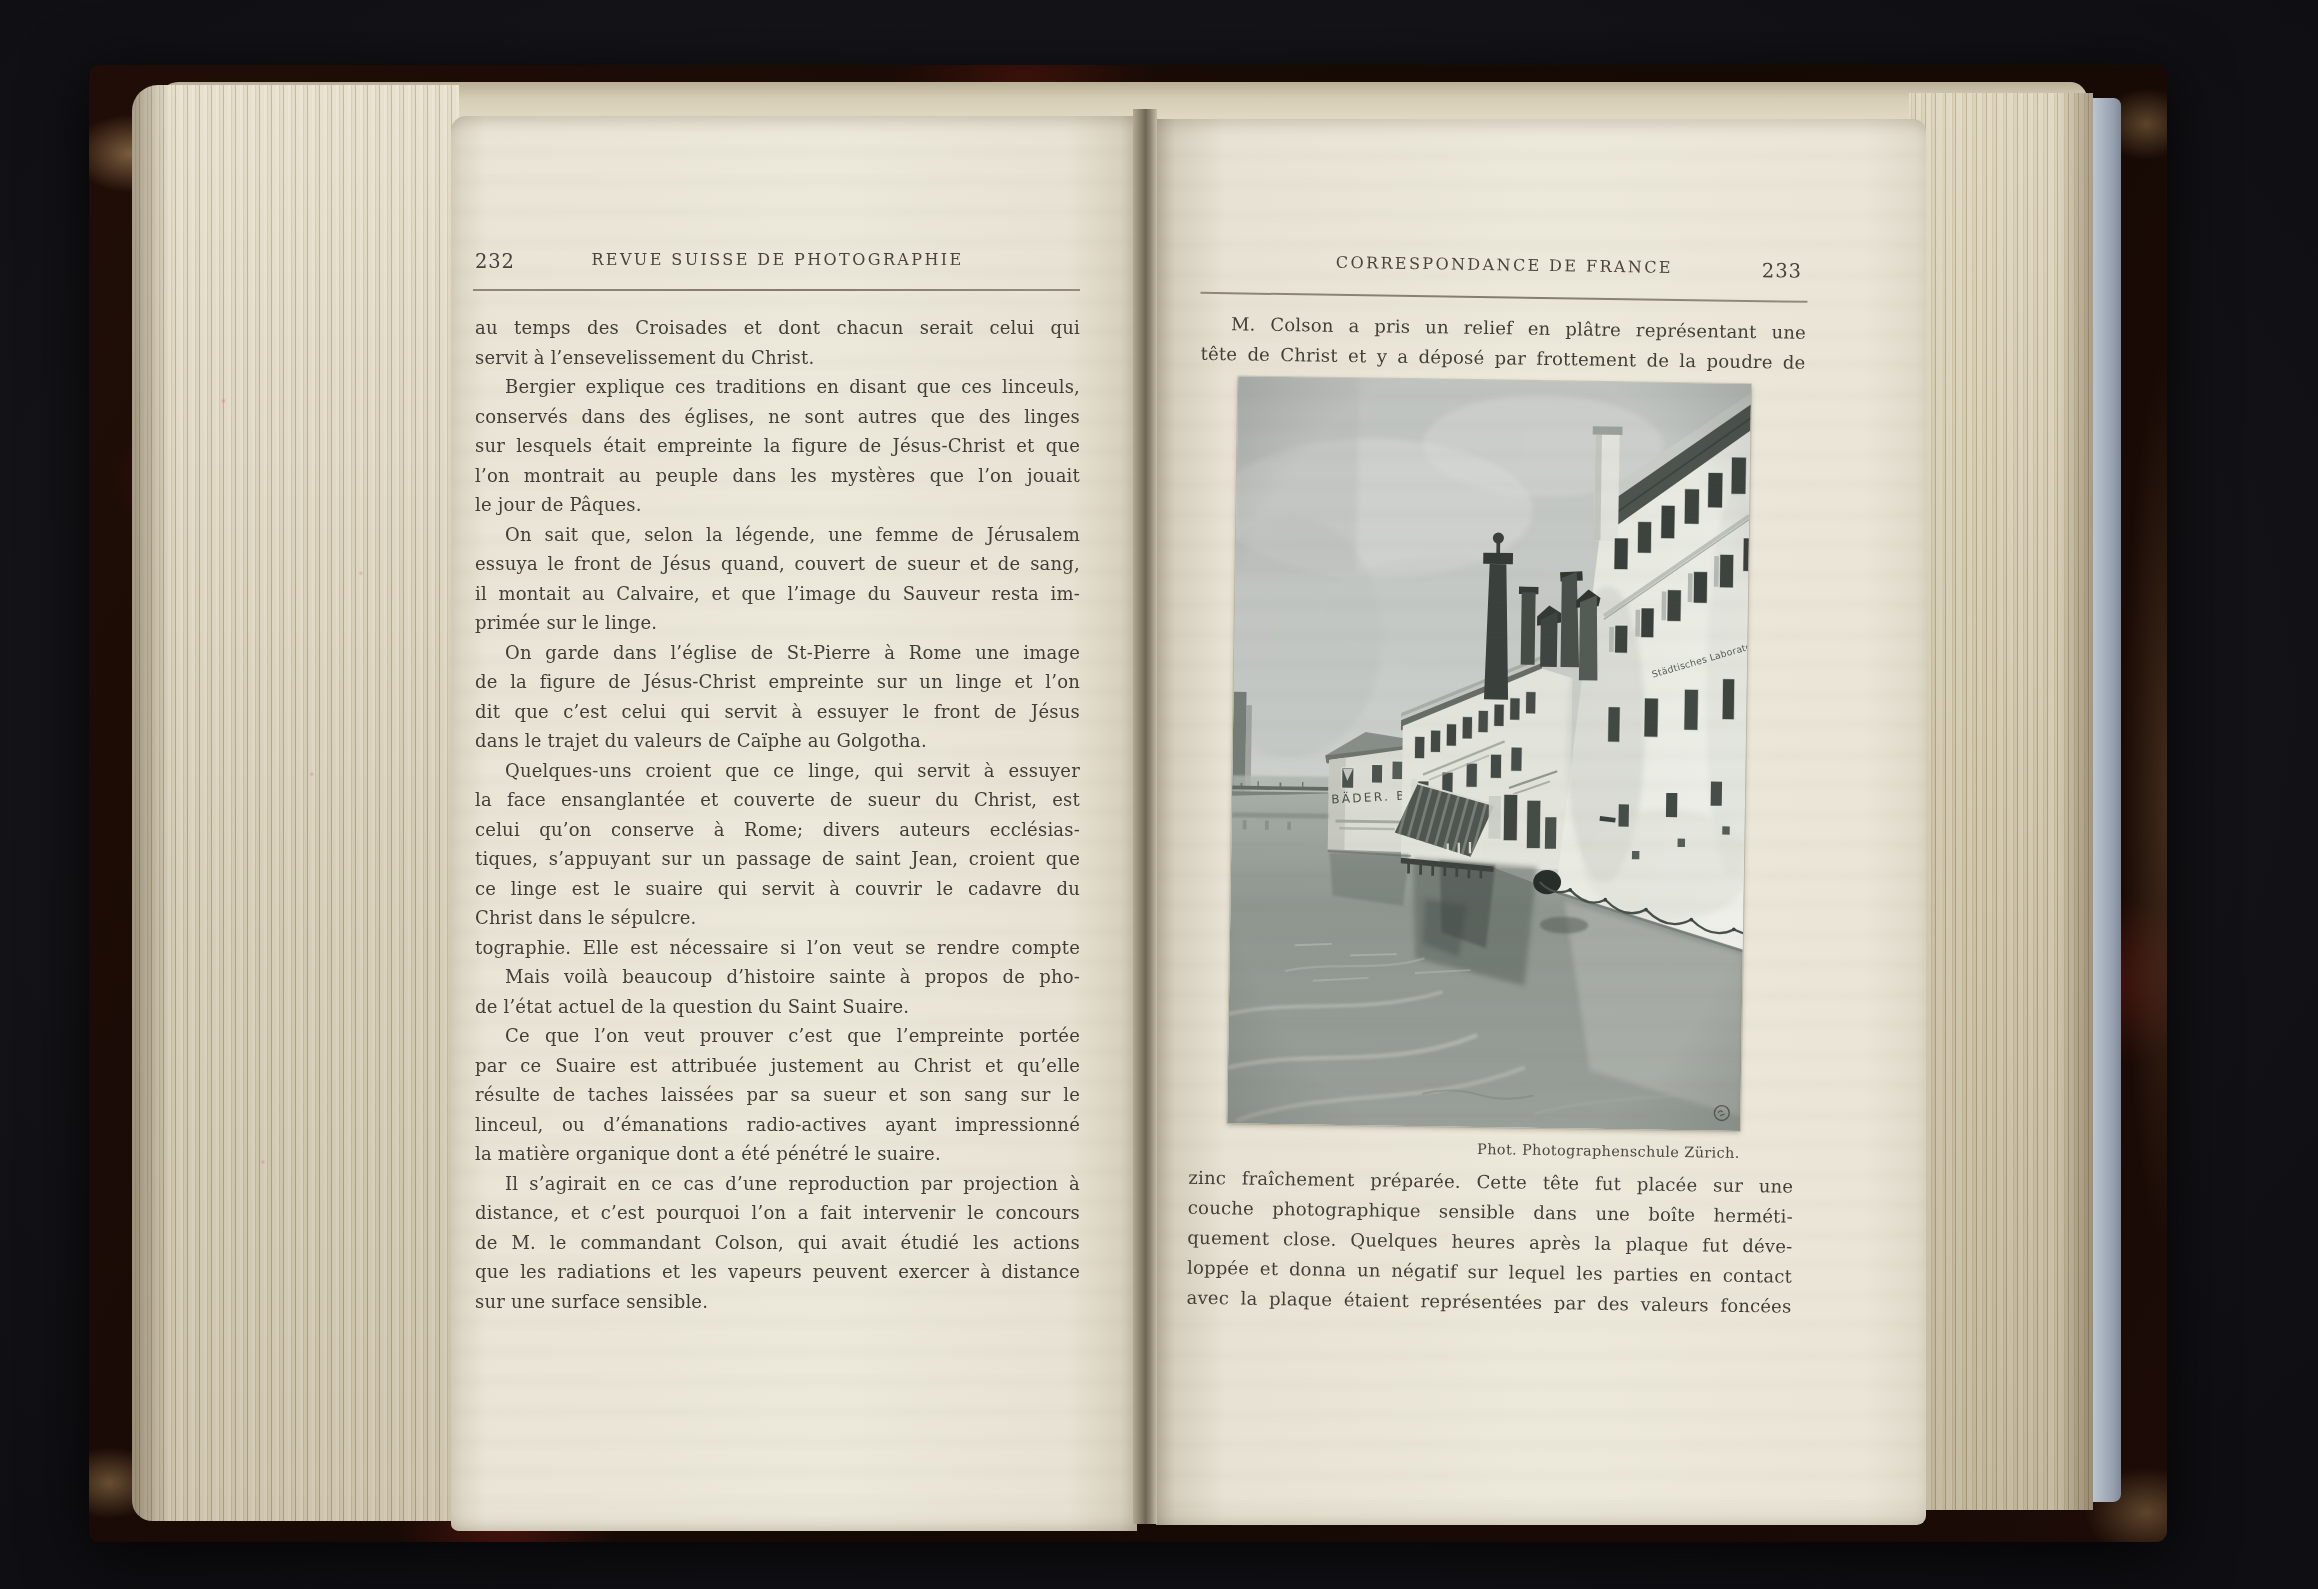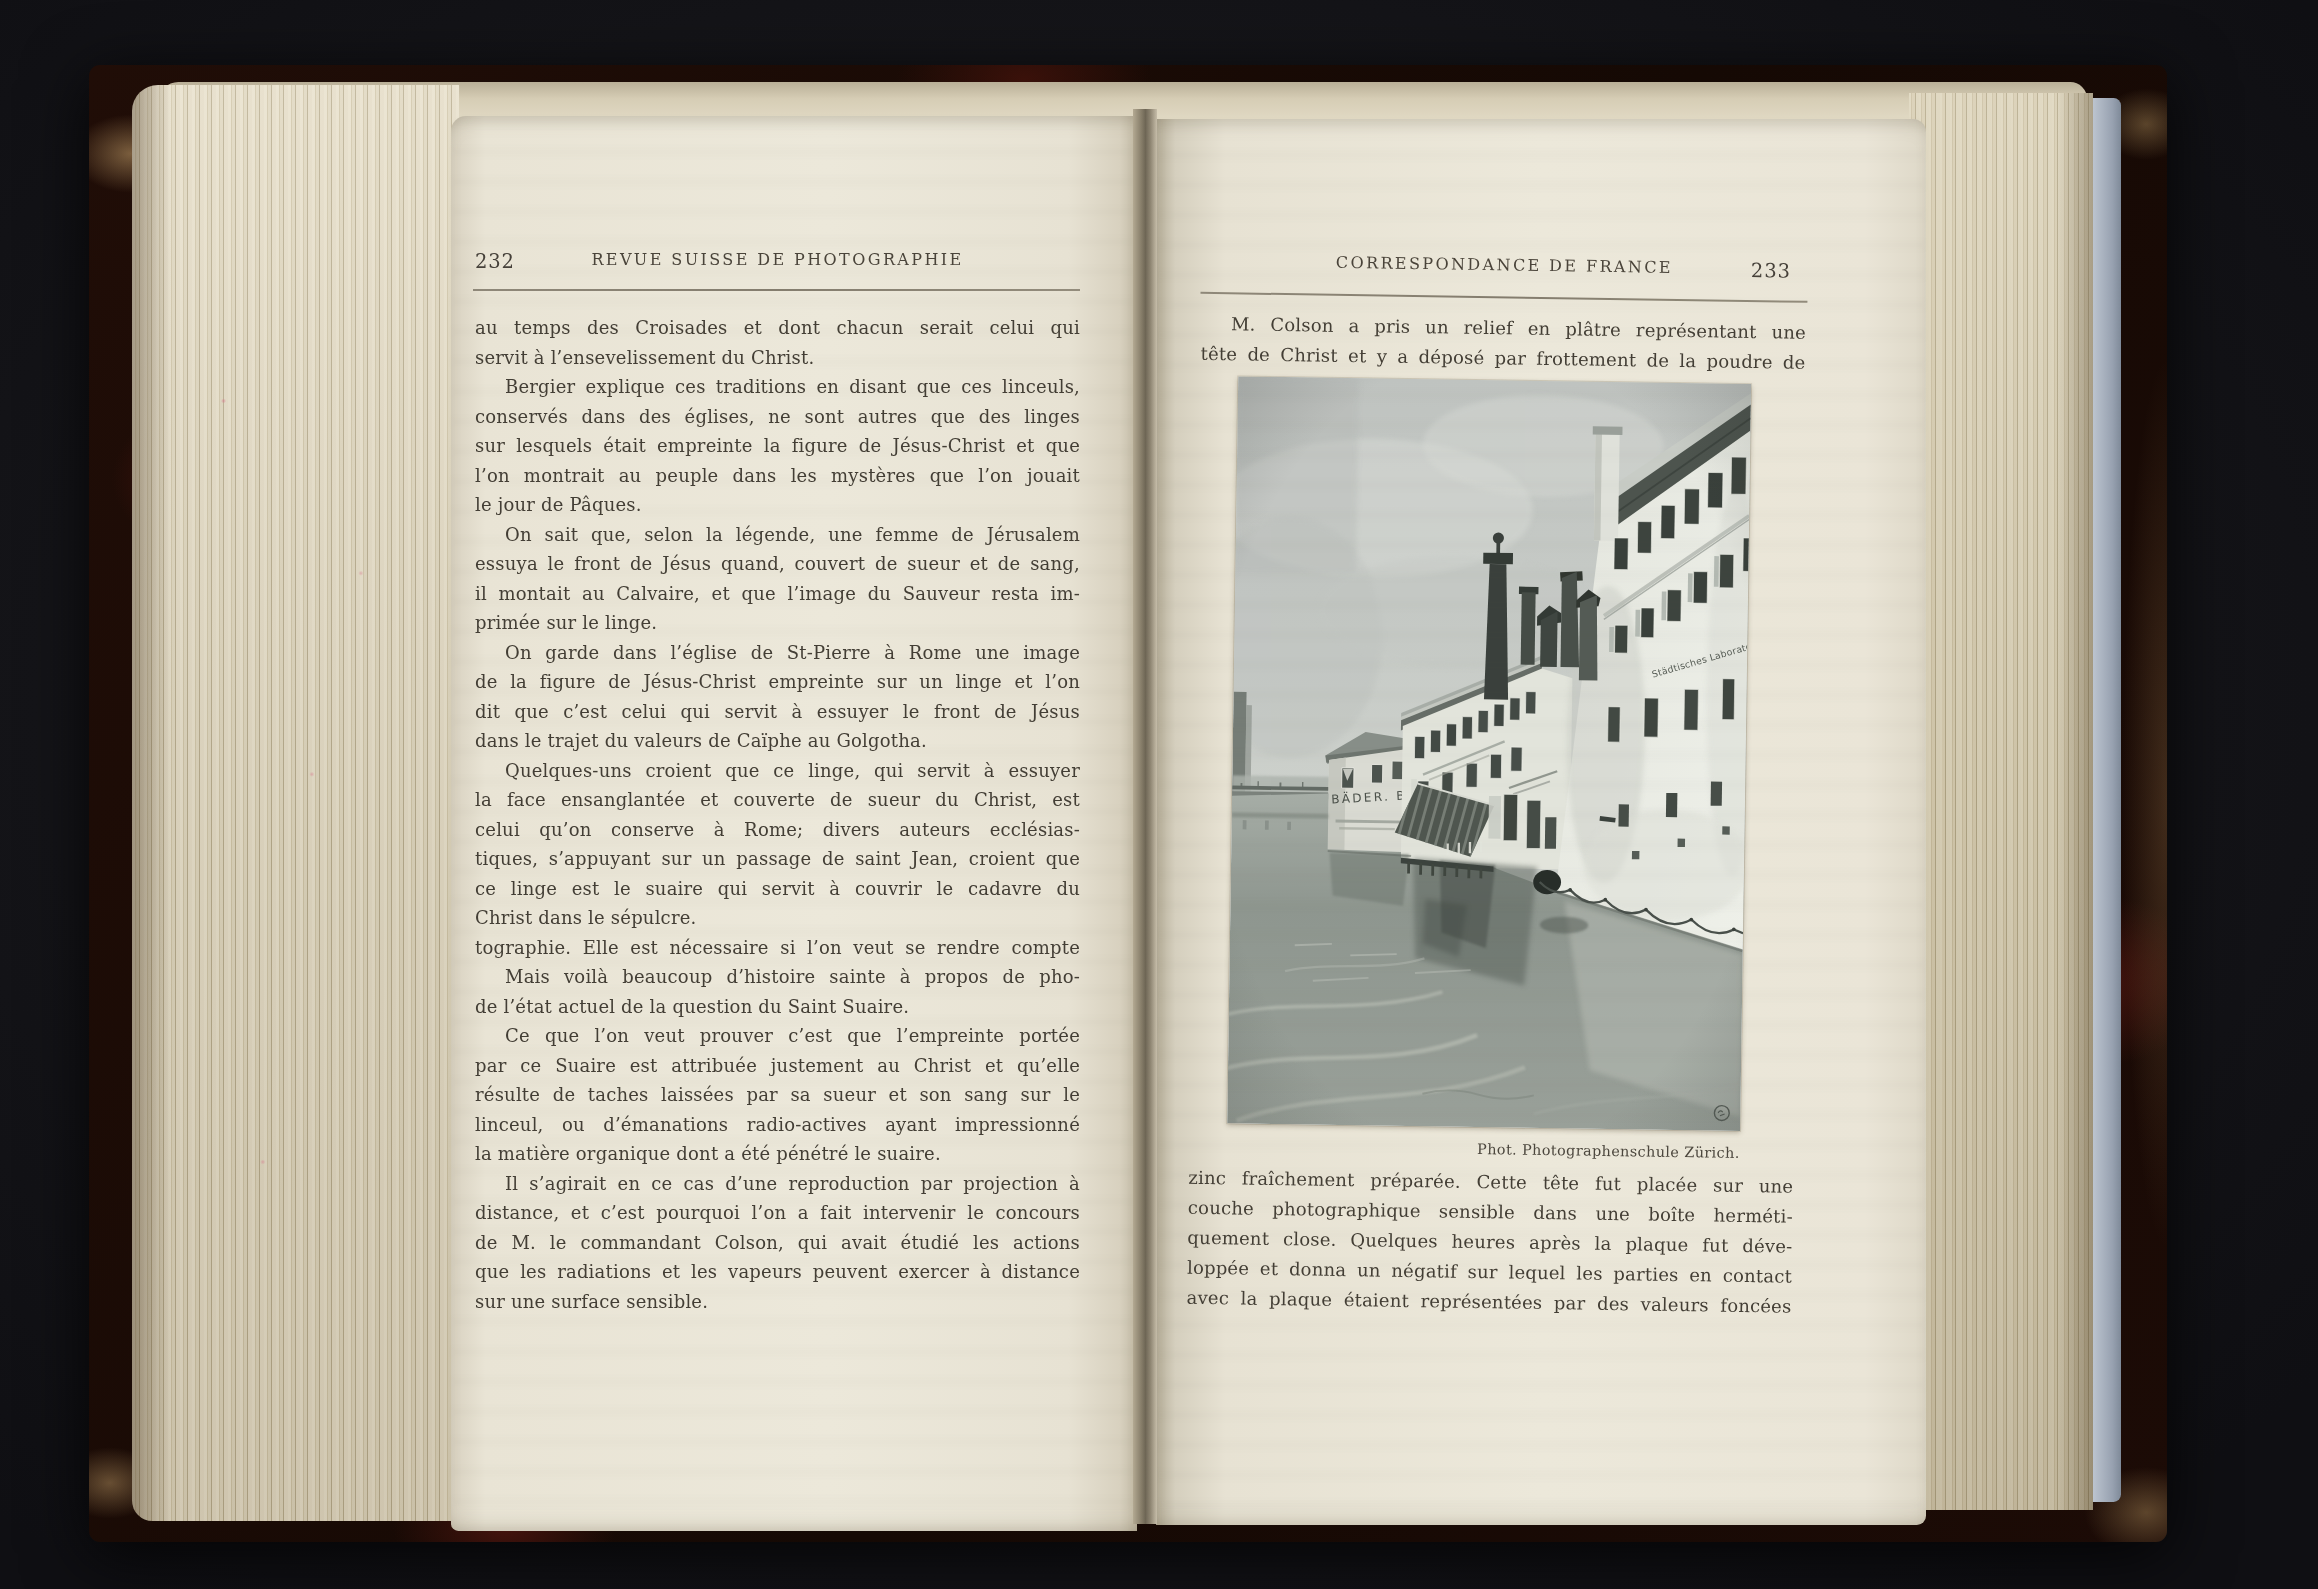--- a/index.html
+++ b/index.html
@@ -125,21 +125,21 @@
         <div class="line end">sur une surface sensible.</div>
     </div>
   </div>
 
   <div class="gutter"></div>
 
   <div class="page page-right">
     <div class="rp-rot">
       <div class="hdr" style="left:46px;top:132px;width:605px;">
         <span class="running-title">CORRESPONDANCE DE FRANCE</span>
-        <span class="pagenum" style="right:16px;">233</span>
+        <span class="pagenum" style="right:5px;">233</span>
       </div>
       <div class="rule" style="left:45px;top:173px;width:607px;"></div>
 
       <div class="body body-right" style="left:46px;top:190px;width:605px;">
         <div class="line indent">M. Colson a pris un relief en plâtre représentant une</div>
           <div class="line">tête de Christ et y a déposé par frottement de la poudre de</div>
       </div>
 
       <figure class="photo" style="margin:0;">
         <svg width="513" height="747" viewBox="0 0 553 805" preserveAspectRatio="none">

